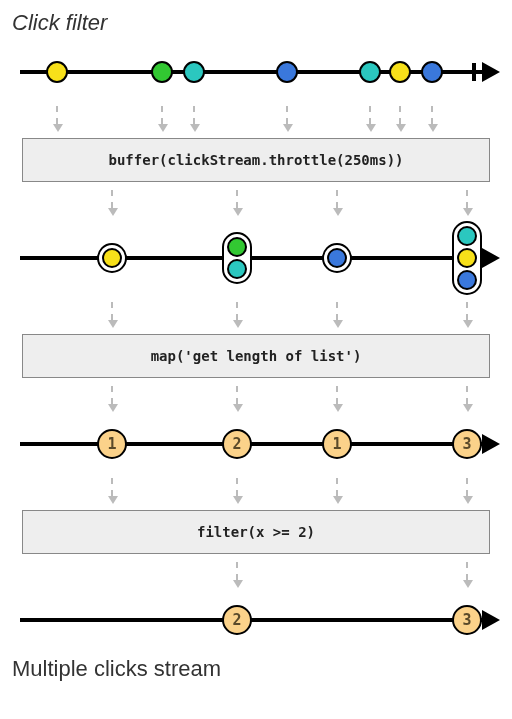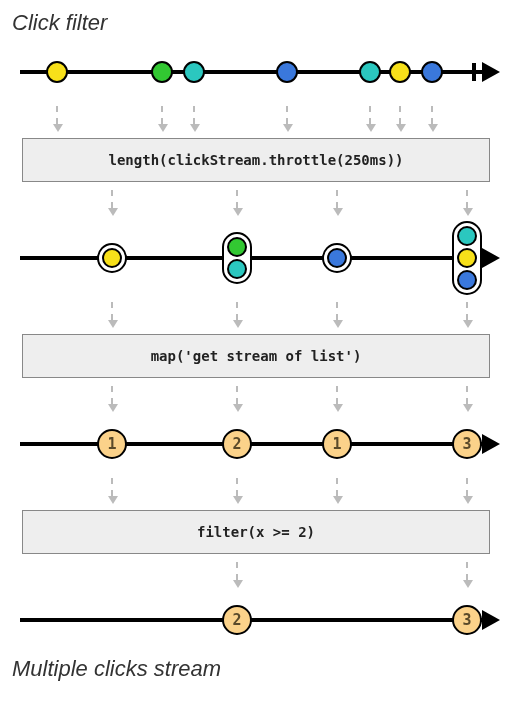--- a/index.html
+++ b/index.html
@@ -10,21 +10,20 @@
     background: #fff;
     width: 512px;
   }
   .title {
     font-style: italic;
     font-size: 22px;
     color: #333;
     margin: 0 0 6px 0;
   }
   .bottom-title {
-    font-style: italic;
     font-size: 22px;
     color: #333;
     margin: 6px 0 11px 0;
   }
   .timeline {
     position: relative;
     height: 60px;
   }
   .line {
     position: absolute;
@@ -160,21 +159,21 @@
 <div class="arrow-row" id="ar-after-input">
     <div class="down-arrow" style="left: 45px;"></div>
     <div class="down-arrow" style="left: 150px;"></div>
     <div class="down-arrow" style="left: 182px;"></div>
     <div class="down-arrow" style="left: 275px;"></div>
     <div class="down-arrow" style="left: 358px;"></div>
     <div class="down-arrow" style="left: 388px;"></div>
     <div class="down-arrow" style="left: 420px;"></div>
   </div>
 
-<div class="op-box">length(clickStream.throttle(250ms))</div>
+<div class="op-box">buffer(clickStream.throttle(250ms))</div>
 
 <div class="arrow-row" id="ar-after-buffer">
     <div class="down-arrow" style="left: 100px;"></div>
     <div class="down-arrow" style="left: 225px;"></div>
     <div class="down-arrow" style="left: 325px;"></div>
     <div class="down-arrow" style="left: 455px;"></div>
   </div>
 
 <div class="timeline" id="tl-buffered" style="height:80px">
   <div class="line"></div>
@@ -195,21 +194,21 @@
     </div>
   </div>
 
 <div class="arrow-row" id="ar-after-buffered">
     <div class="down-arrow" style="left: 100px;"></div>
     <div class="down-arrow" style="left: 225px;"></div>
     <div class="down-arrow" style="left: 325px;"></div>
     <div class="down-arrow" style="left: 455px;"></div>
   </div>
 
-<div class="op-box">map('get stream of list')</div>
+<div class="op-box">map('get length of list')</div>
 
 <div class="arrow-row" id="ar-after-map">
     <div class="down-arrow" style="left: 100px;"></div>
     <div class="down-arrow" style="left: 225px;"></div>
     <div class="down-arrow" style="left: 325px;"></div>
     <div class="down-arrow" style="left: 455px;"></div>
   </div>
 
 <div class="timeline" id="tl-mapped">
   <div class="line"></div>

